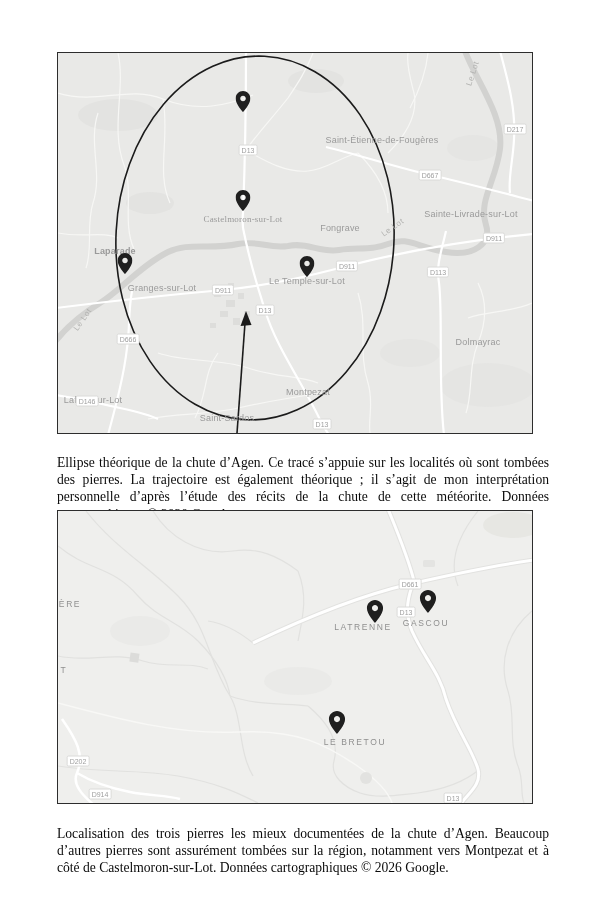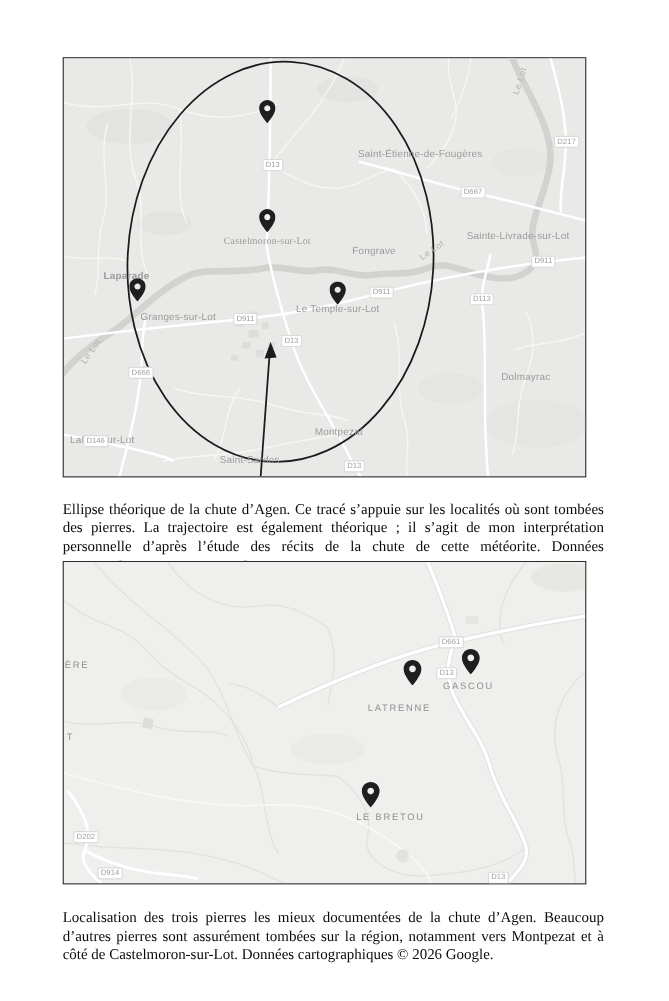--- a/index.html
+++ b/index.html
@@ -185,21 +185,21 @@
           <path d="M0,192 C60,208 120,224 180,221 C240,218 268,234 298,254 C318,268 330,280 334,292" stroke-width="1.5" stroke="#f8f8f6"></path>
         </g>
       </g>
       <g>
         <rect x="72" y="142" width="9" height="9" fill="#dcdcda" transform="rotate(8 76 146)"></rect>
         <circle cx="308" cy="267" r="6" fill="#e2e2e0"></circle>
         <rect x="365" y="49" width="12" height="7" rx="1.5" fill="#e4e4e2"></rect>
       </g>
     </svg>
 
-    <span class="hamlet" style="left:305px;top:120px;margin-top:12px;">LATRENNE</span>
+    <span class="hamlet" style="left:305px;top:104px;margin-top:12px;">LATRENNE</span>
     <span class="hamlet" style="left:368px;top:112px;">GASCOU</span>
     <span class="hamlet" style="left:297px;top:231px;text-align:center;">LE BRETOU</span>
     <span class="hamlet" style="left:12px;top:93px;">ÈRE</span>
     <span class="hamlet" style="left:6px;top:159px;">T</span>
 
     <span class="badge" style="left:352px;top:73px;">D661</span>
     <span class="badge" style="left:348px;top:101px;">D13</span>
     <span class="badge" style="left:20px;top:250px;">D202</span>
     <span class="badge" style="left:42px;top:283px;">D914</span>
     <span class="badge" style="left:395px;top:287px;">D13</span>

